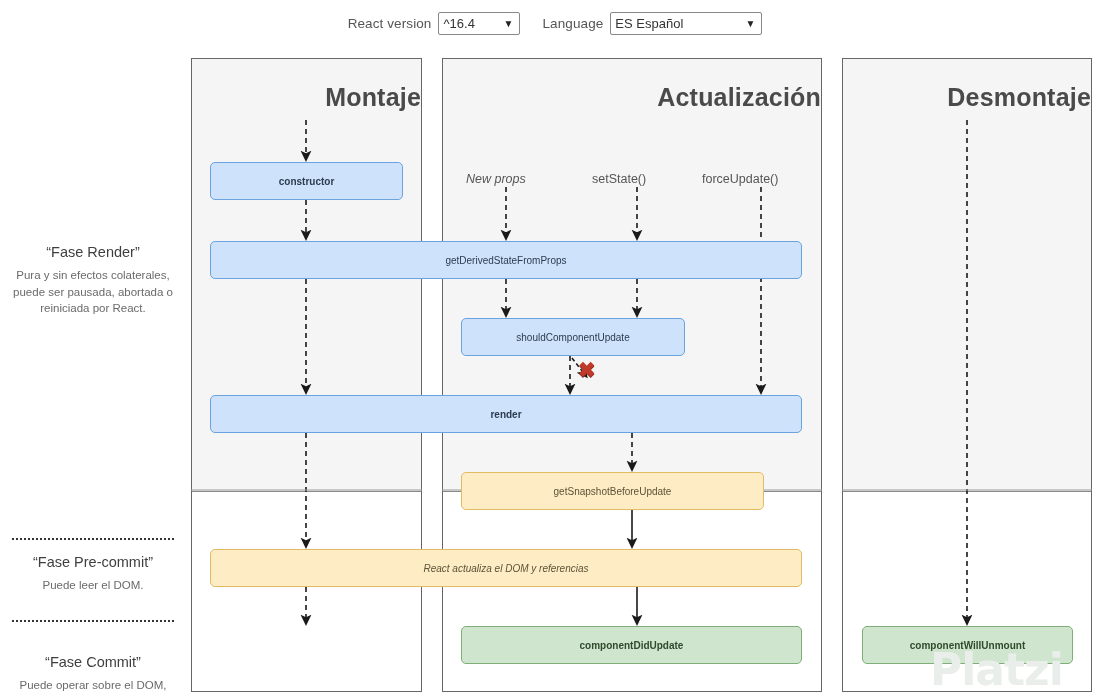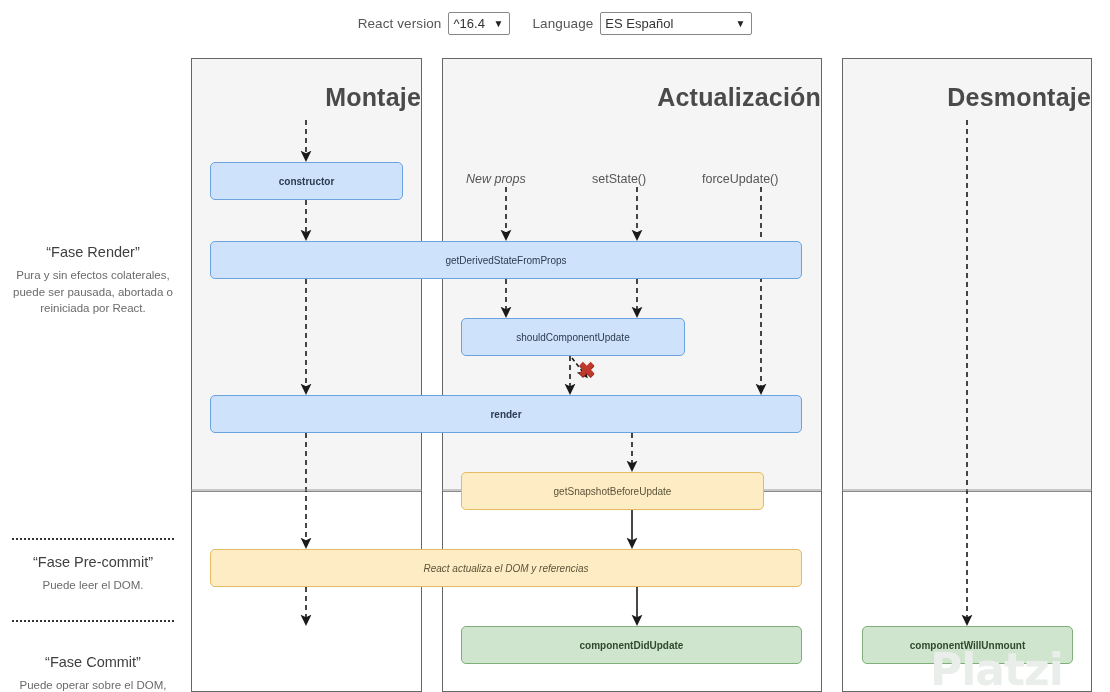--- a/index.html
+++ b/index.html
@@ -28,21 +28,21 @@
     font-size:13px;color:#333;
     border:1px solid #888;background:#fff;border-radius:2px;
     padding:2px 4px;height:23px;
     -webkit-appearance:none;appearance:none;
   }
   .selwrap{position:relative;display:inline-block;}
   .selwrap .caret{
     position:absolute;right:7px;top:50%;transform:translateY(-45%);
     pointer-events:none;font-size:10px;color:#222;
   }
-  #version-select{width:62px;padding-right:6px;}
+  #version-select{width:82px;padding-right:6px;}
   #lang-select{width:152px;padding-right:20px;}
 
   
   #canvas{
     position:absolute;left:0;top:46px;width:1110px;height:646px;
   }
 
   
   .col{
     position:absolute;

